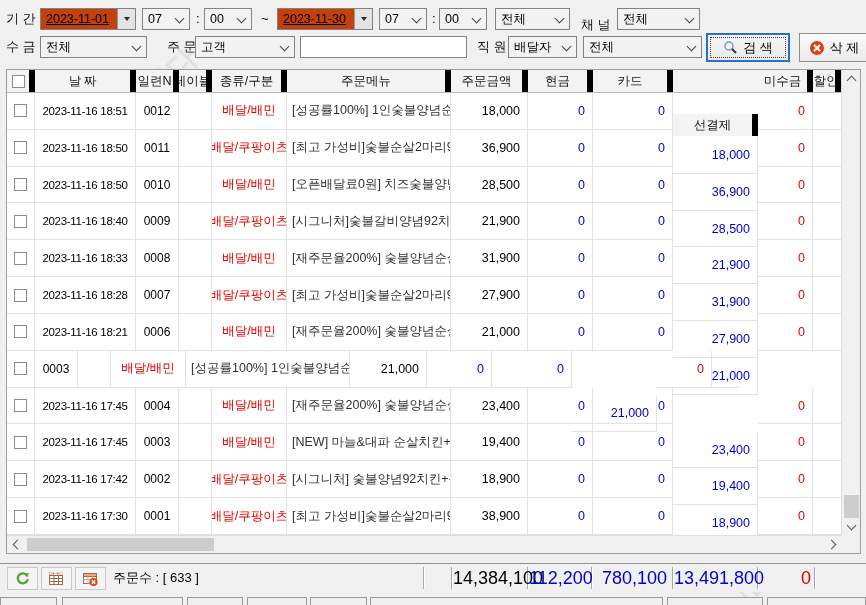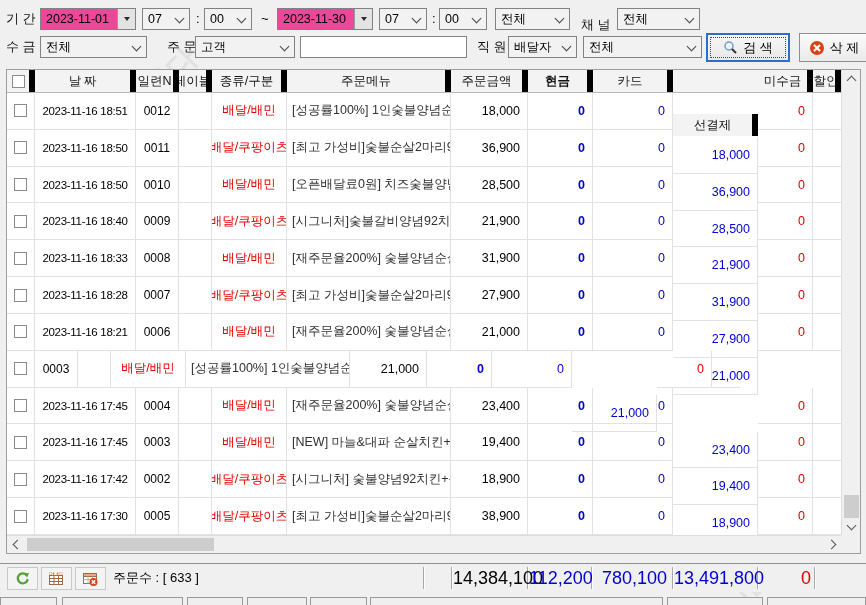--- a/index.html
+++ b/index.html
@@ -3,21 +3,21 @@
 <meta charset="utf-8">
 <style>
   html,body{margin:0;padding:0;}
   body{font-family:"Liberation Sans","DejaVu Sans",sans-serif;}
   #app{position:relative;width:866px;height:605px;background:#f0f0f0;overflow:hidden;font-size:13px;color:#000;}
 
   
   .flabel{position:absolute;height:22px;line-height:22px;font-size:13px;color:#111;}
   .combo{position:absolute;height:22px;box-sizing:border-box;border:1px solid #828282;background:#f2f2f2;
          display:flex;align-items:center;justify-content:space-between;padding-left:5px;font-size:12.5px;overflow:hidden;}
-  .combo.white{background:#ec4899;}
+  .combo.white{background:#c2410c;text-decoration:underline;}
   .combo .ctext{white-space:nowrap;overflow:hidden;}
   .chev{width:6px;height:6px;border-right:1.3px solid #454545;border-bottom:1.3px solid #454545;
         transform:rotate(45deg);margin:0 6px 2px 4px;flex:none;}
   .ddbtn{width:17px;height:100%;background:#e3e3e3;border-left:1px solid #9a9a9a;
          display:flex;align-items:center;justify-content:center;flex:none;}
   .tri{width:0;height:0;border-left:3.5px solid transparent;border-right:3.5px solid transparent;border-top:4.5px solid #2b2b2b;}
   .sep-char{position:absolute;height:22px;line-height:22px;font-size:13px;}
   .txtinput{position:absolute;height:22px;box-sizing:border-box;border:1px solid #828282;background:#fff;padding:0 4px;font-size:12.5px;font-family:inherit;}
 
   .btn-search{position:absolute;left:706px;top:33px;width:84px;height:29px;box-sizing:border-box;
@@ -40,21 +40,21 @@
         white-space:nowrap;border-right:1px solid #e2e2e2;border-bottom:1px solid #e2e2e2;font-size:12.5px;}
   .c-check{width:28px;justify-content:center;}
   .c-date{width:101px;justify-content:center;font-size:11.5px;letter-spacing:-0.3px;}
   .c-serial{width:43px;justify-content:center;font-size:12px;}
   .c-table{width:33px;justify-content:center;}
   .c-type{width:75px;justify-content:center;color:#e00000;}
   .t-header .c-type{color:#111;}
   .c-menu{width:164px;justify-content:flex-start;padding-left:5px;color:#303030;}
   .t-header .c-menu{justify-content:center;padding-left:0;}
   .c-amt{width:77px;justify-content:flex-end;padding-right:7px;color:#000;}
-  .c-cash{width:65px;justify-content:flex-end;padding-right:7px;color:#0000cc;font-weight:bold;}
+  .c-cash{width:65px;justify-content:flex-end;padding-right:7px;color:#0000cc;}
   .c-card{width:80px;justify-content:flex-end;padding-right:7px;color:#0000cc;}
   .c-pre{width:85px;justify-content:flex-end;padding-right:7px;color:#0000cc;margin-top:44px;}
   .c-unpaid{width:55px;justify-content:flex-end;padding-right:7px;color:#dd0000;}
   .c-disc{width:28px;justify-content:flex-start;padding-left:4px;border-right:none;}
   .t-header .c-amt,.t-header .c-cash,.t-header .c-card,.t-header .c-pre,.t-header .c-unpaid{justify-content:center;padding-right:0;color:#111;}
   .cb{width:13px;height:13px;box-sizing:border-box;border:1px solid #8a8a8a;background:#fff;}
 
   
   .vscroll{position:absolute;right:0;top:0;width:19px;height:465px;background:#f0f0f0;border-left:1px solid #dedede;box-sizing:border-box;}
   .hscroll{position:absolute;left:0;bottom:0;width:834px;height:18px;background:#f0f0f0;border-top:1px solid #dedede;box-sizing:border-box;}
@@ -378,21 +378,21 @@
         <div class="cell c-pre">18,900</div>
         <div class="cell c-unpaid">0</div>
         <div class="cell c-disc"></div>
       </div>
 
       <div class="t-row">
         <div class="cell c-check">
             <span class="cb"></span>
           </div>
         <div class="cell c-date">2023-11-16 17:30</div>
-        <div class="cell c-serial">0005</div>
+        <div class="cell c-serial">0001</div>
         <div class="cell c-table"></div>
         <div class="cell c-type">배달/쿠팡이츠</div>
         <div class="cell c-menu">[최고 가성비]숯불순살2마리9</div>
         <div class="cell c-amt">38,900</div>
         <div class="cell c-cash">0</div>
         <div class="cell c-card">0</div>
         <div class="cell c-pre">38,900</div>
         <div class="cell c-unpaid">0</div>
         <div class="cell c-disc"></div>
       </div>

